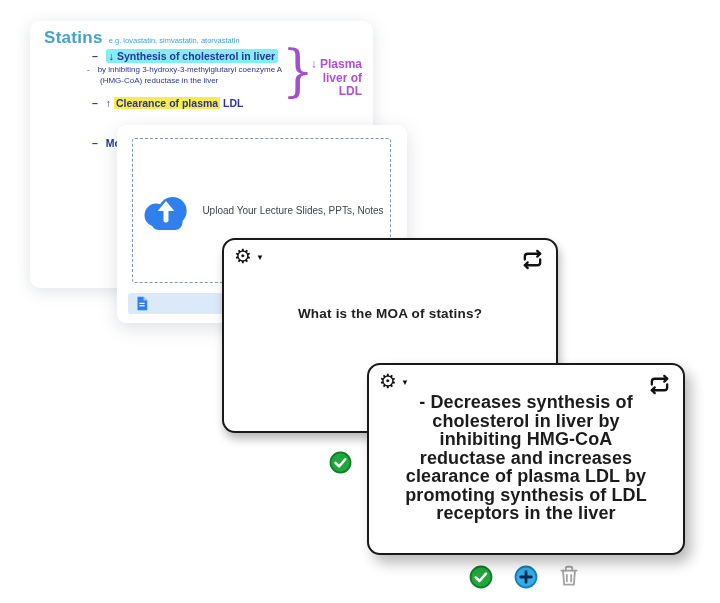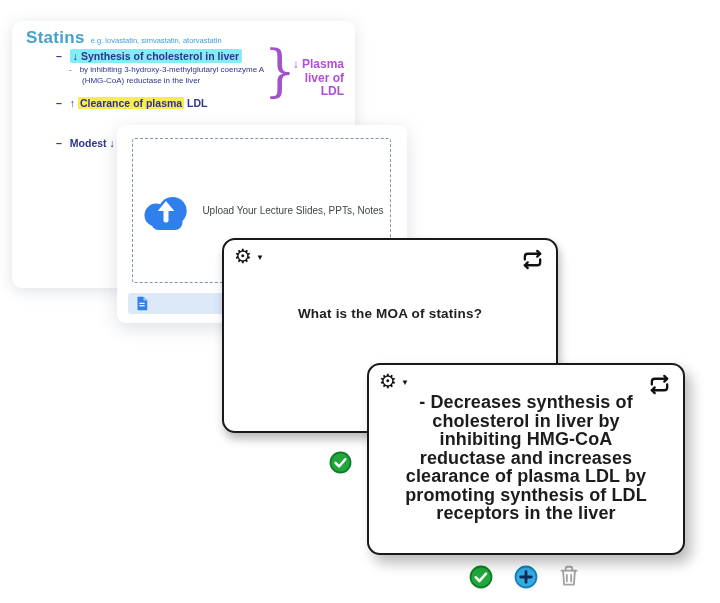--- a/index.html
+++ b/index.html
@@ -1,27 +1,27 @@
 <!DOCTYPE html>
 <html><head>
 <meta charset="utf-8">
 <style>
   * { margin:0; padding:0; box-sizing:border-box; }
   body { background:#ffffff; font-family:"Liberation Sans", sans-serif; }
   .stage { position:relative; width:720px; height:603px; background:#ffffff; overflow:hidden; }
 
   
-  .slide-card { position:absolute; left:12px; top:21px; width:343px; height:267px;
+  .slide-card { position:absolute; left:30px; top:21px; width:343px; height:267px;
     background:#fff; border-radius:10px; box-shadow:0 3px 16px rgba(96,110,130,.20); }
   .slide-title-row { position:absolute; left:14px; top:7px; white-space:nowrap; }
   .slide-title { font-size:17px; font-weight:700; color:#43A2CF; letter-spacing:.3px; }
   .slide-examples { font-size:7.5px; color:#3E9EDC; margin-left:6px; }
   .srow { position:absolute; white-space:nowrap; color:#2B3491; }
   .srow .dash { display:inline-block; margin-right:8px; color:#2B3491; }
-  .b-main { font-size:10.5px; font-weight:700; }
+  .b-main { font-size:10.5px; font-weight:700;margin-left:18px; }
   .b-sub  { font-size:8px; }
   .hl-cyan { background:#84ECF4; padding:1px 3px; border-radius:2px; }
   .hl-yellow { background:#F8EC51; padding:0 2px; border-radius:0; }
   .brace { position:absolute; left:252px; top:22px; font-size:50px; font-weight:400;
     color:#A151C9; transform:scaleY(1.12); font-family:"DejaVu Serif", serif; line-height:56px; }
   .brace-note { position:absolute; left:264px; top:37px; width:68px; text-align:right;
     font-size:12px; font-weight:700; color:#B04FD3; line-height:13.5px; }
 
   
   .upload-card { position:absolute; left:117px; top:125px; width:290px; height:198px;

